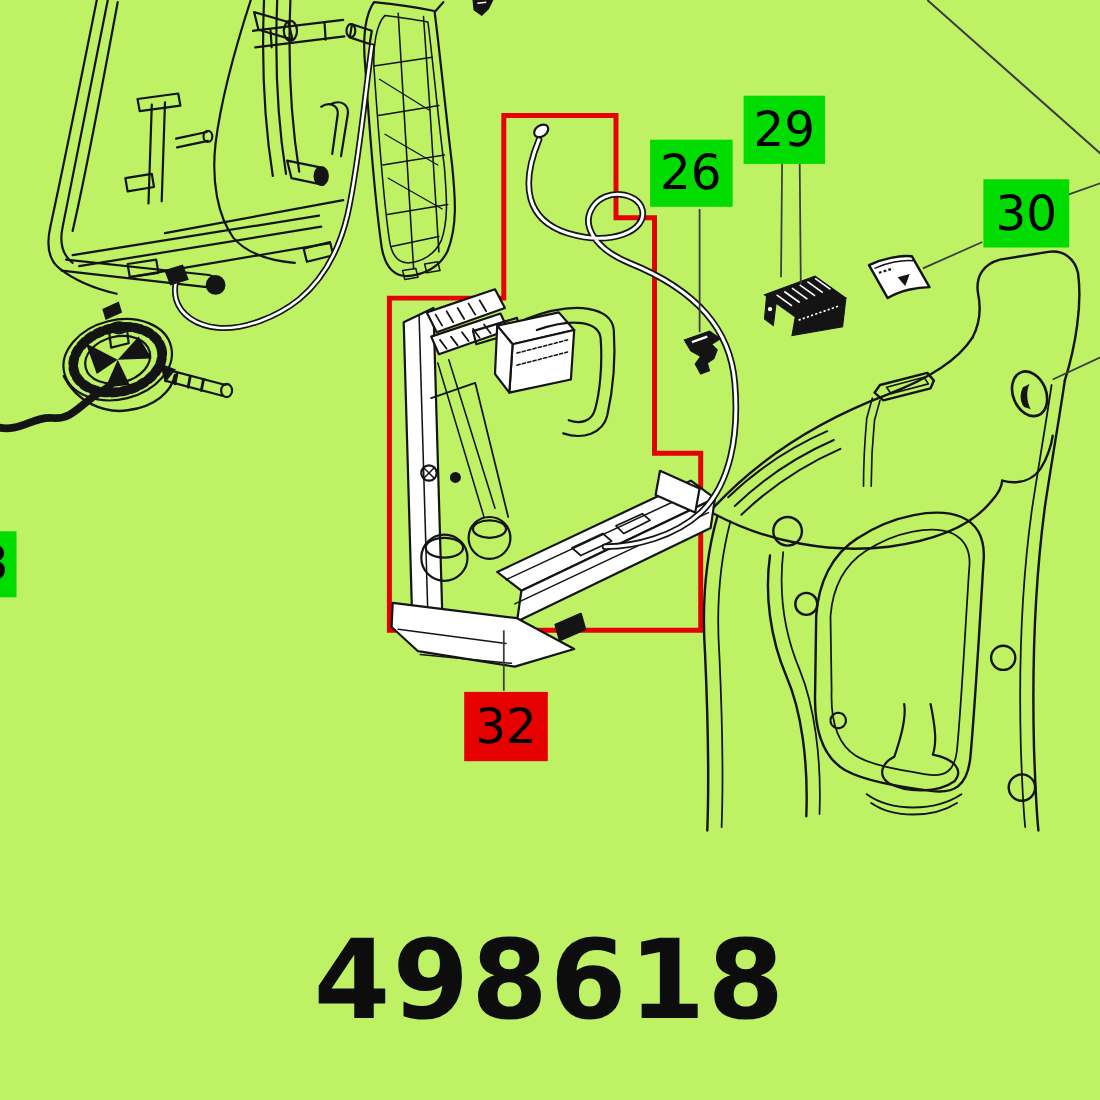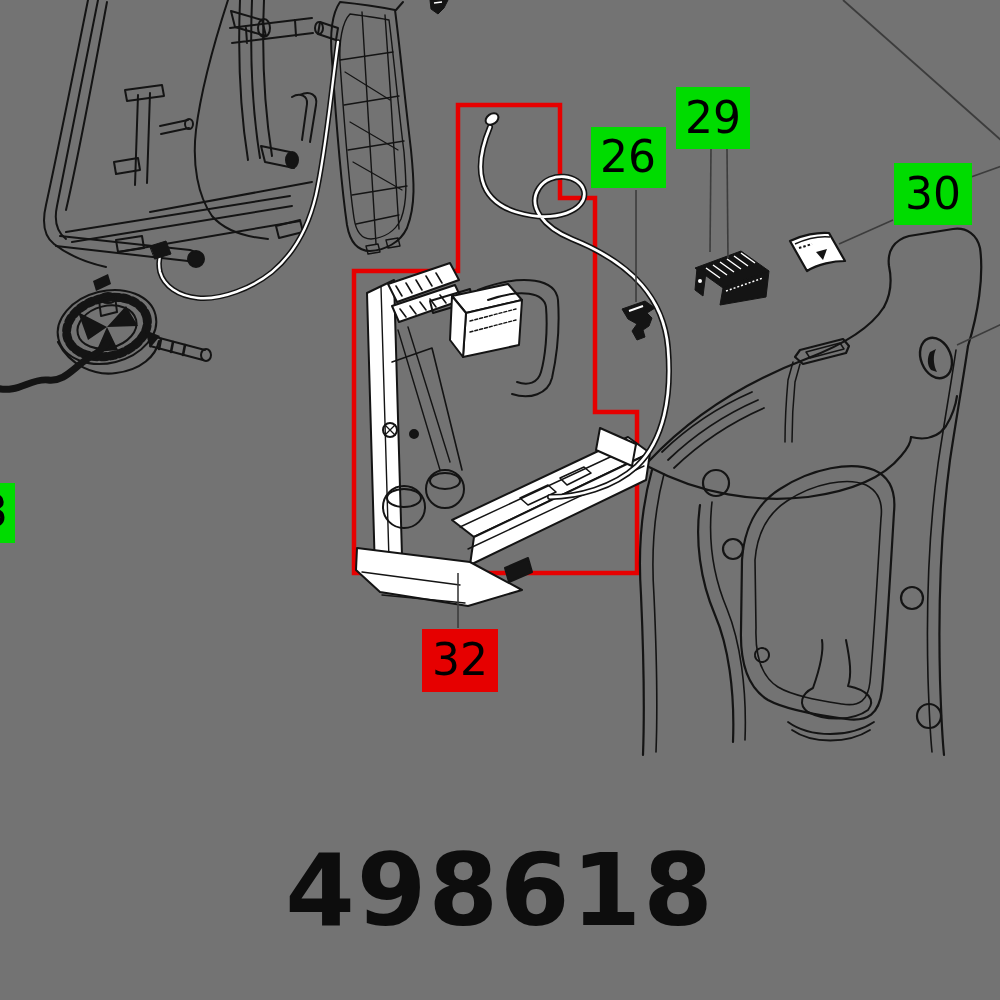--- a/index.html
+++ b/index.html
@@ -1,16 +1,16 @@
 <!DOCTYPE html>
 <html><head>
 <meta charset="utf-8">
 <style>
   html,body{margin:0;padding:0;background:#fff;}
-  .canvas{position:relative;width:1000px;height:1000px;background:#737373;overflow:hidden;}
+  .canvas{position:relative;width:1000px;height:1000px;background:#bef264;overflow:hidden;}
   svg{display:block;}
   text{font-family:"DejaVu Sans","Liberation Sans",sans-serif;}
   .callout-text{font-size:44px;fill:#000;}
   .partnum{font-size:100px;font-weight:bold;fill:#0d0d0d;letter-spacing:2px;}
 </style>
 </head>
 <body>
 
 <div class="canvas">
 <svg width="1000" height="1000" viewBox="0 0 1000 1000" xmlns="http://www.w3.org/2000/svg">

